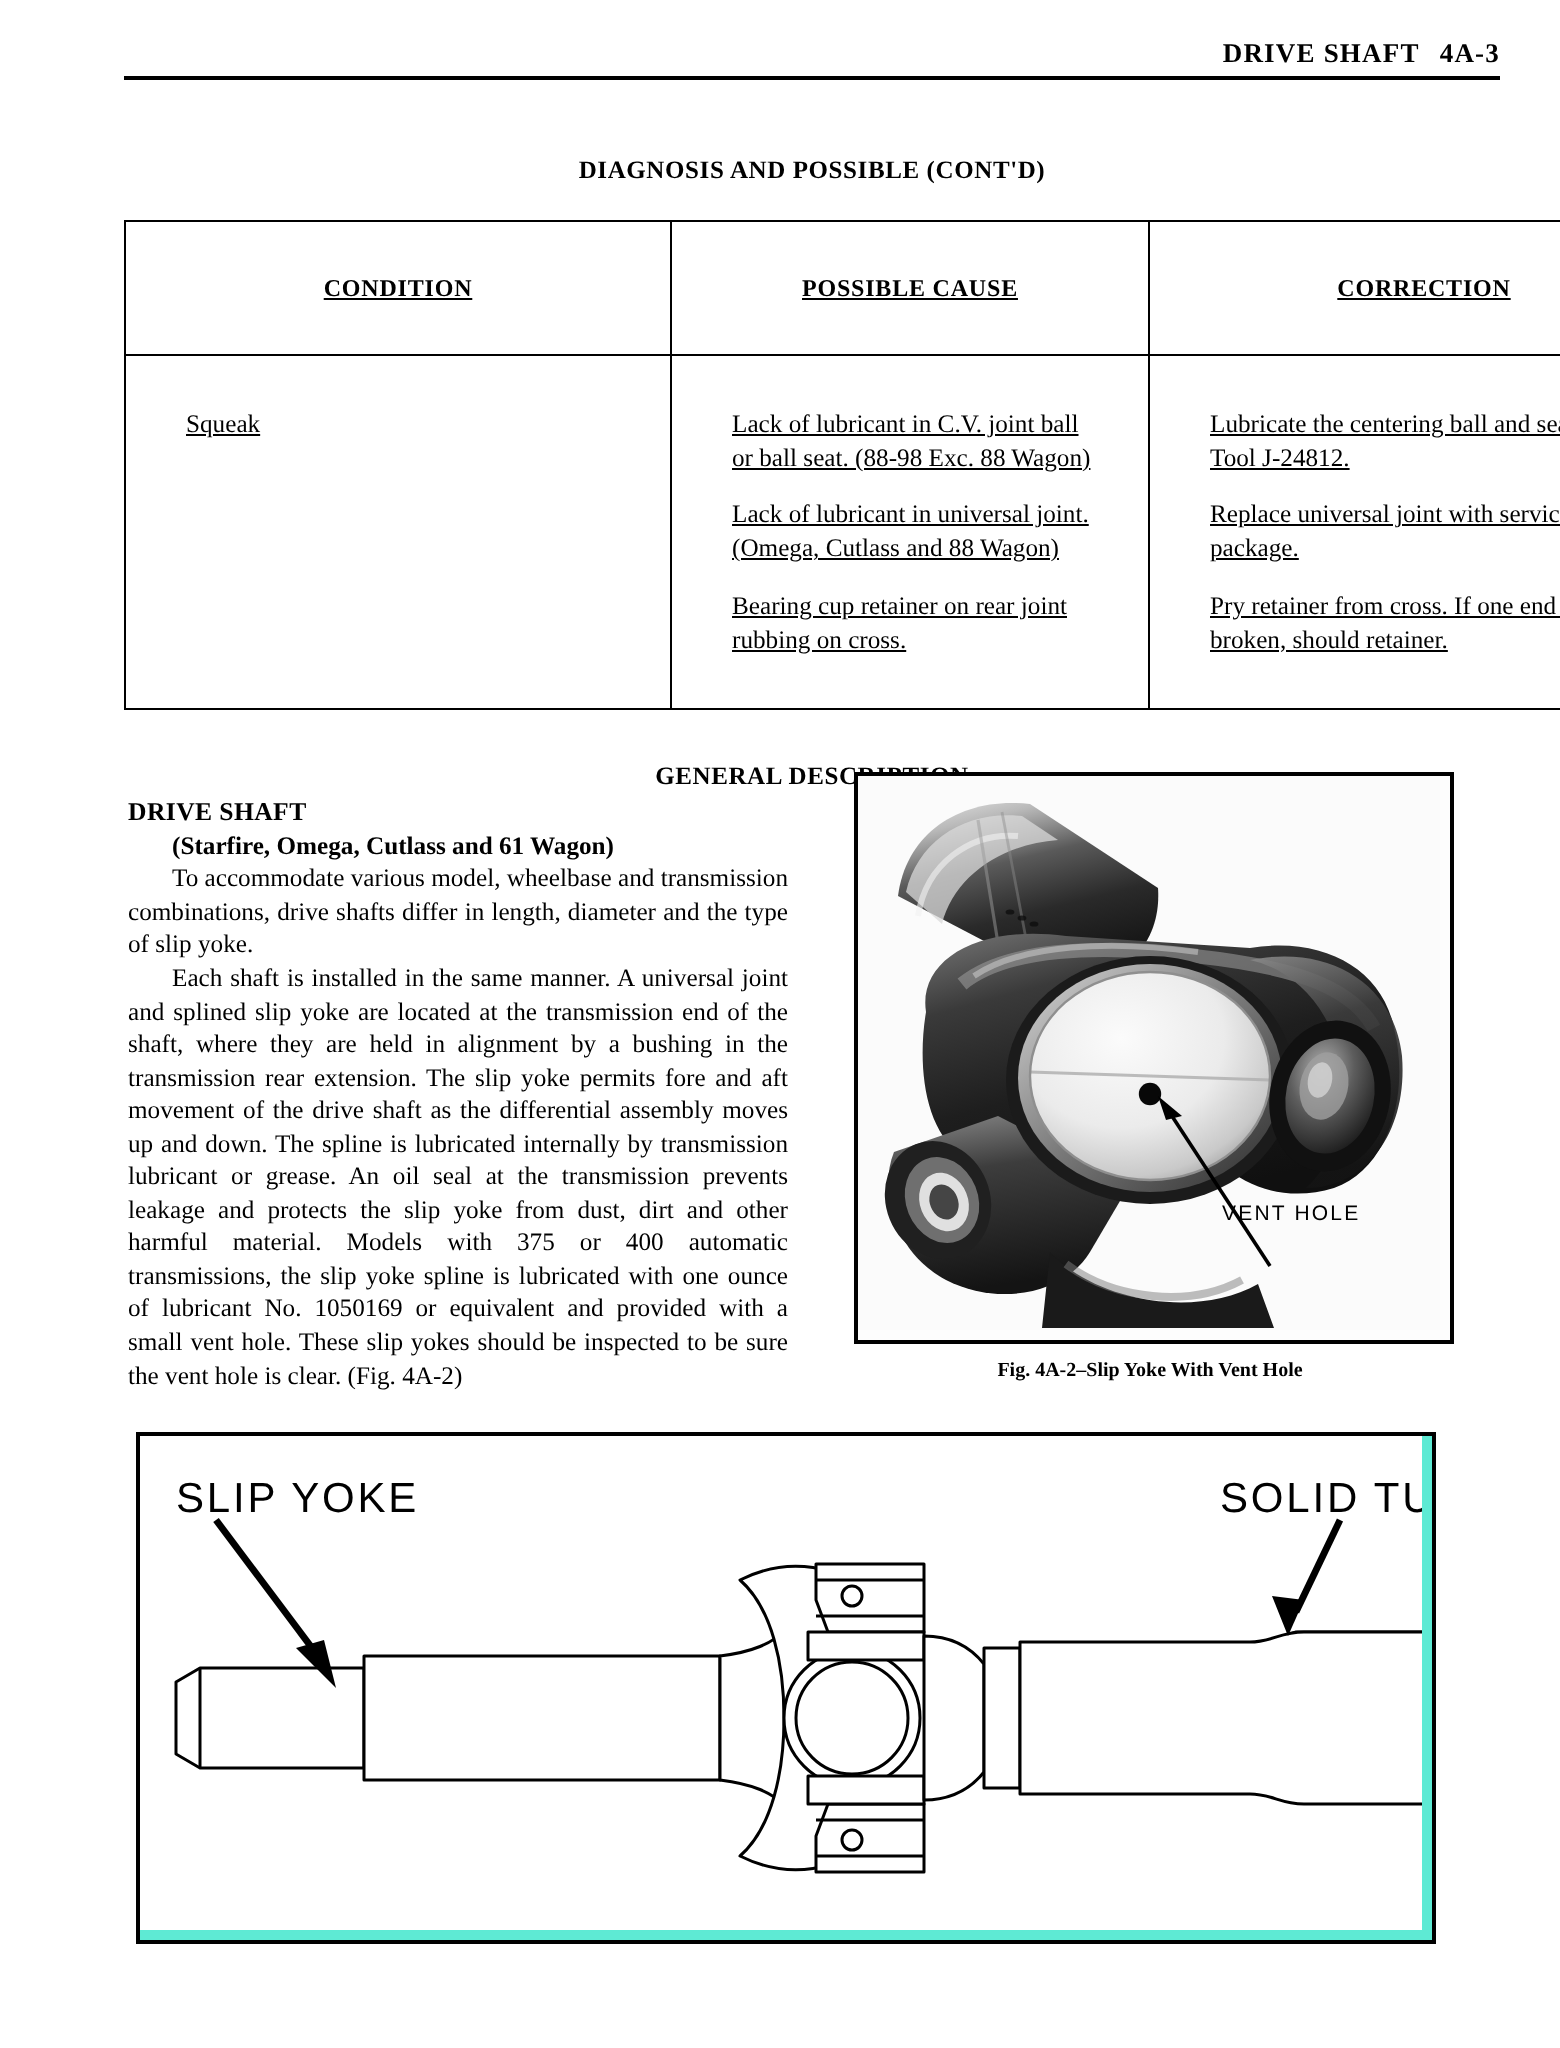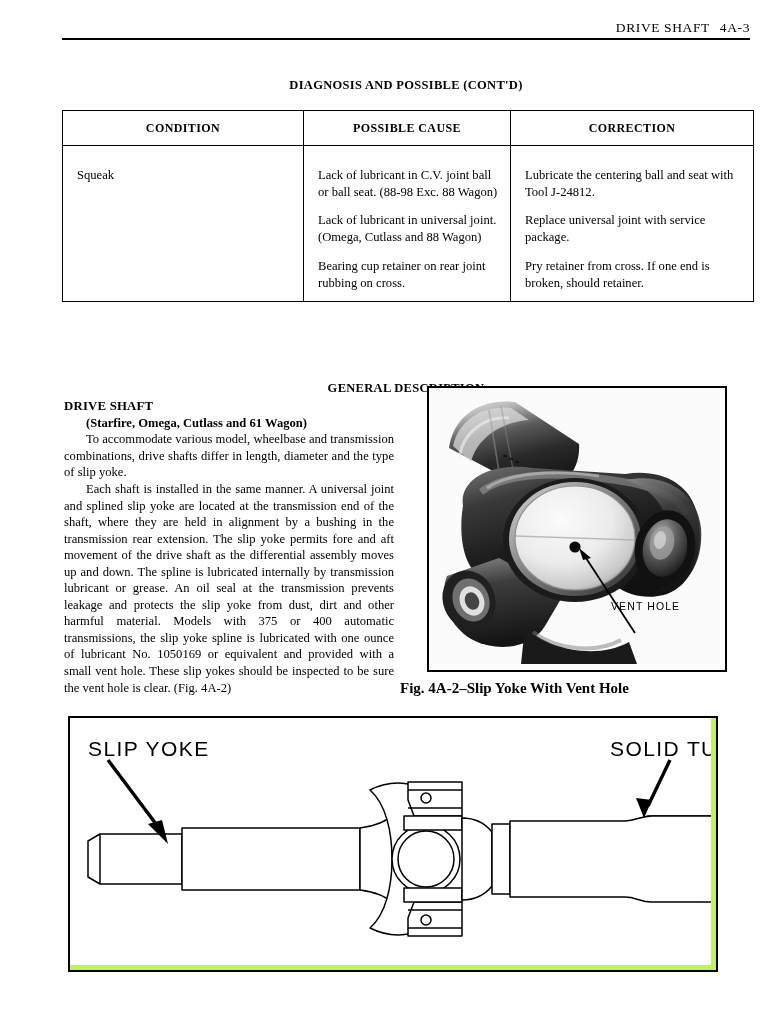--- a/index.html
+++ b/index.html
@@ -24,21 +24,21 @@
 
   
   .page-header {
     position: absolute;
     left: 62px;
     top: 18px;
     width: 688px;
     text-align: right;
   }
   .page-header .hdr-text {
-    font-weight: normal;
+    font-weight: bold;
     font-size: 13.5px;
     letter-spacing: 0.6px;
   }
   .page-header .hdr-text .folio {
     margin-left: 10px;
   }
   .header-rule {
     position: absolute;
     left: 62px;
     top: 38px;
@@ -65,41 +65,42 @@
     position: absolute;
     left: 62px;
     top: 110px;
     width: 688px;
     border-collapse: collapse;
     table-layout: fixed;
   }
   .diag-table td, .diag-table th {
     border: 1.6px solid #000;
     vertical-align: top;
-    padding: 0;
+    padding: 16px;
+    text-decoration: underline;
   }
   .diag-table th {
     text-align: center;
     font-weight: bold;
     font-size: 12px;
     letter-spacing: 0.4px;
     height: 34px;
     vertical-align: middle;
   }
   .col-condition { width: 240px; }
   .col-cause     { width: 206px; }
   .col-correct   { width: 242px; }
 
   .cell-inner {
     padding: 10px 12px 10px 14px;
     font-size: 12.6px;
     line-height: 1.33;
   }
   .cell-inner p {
-    margin: 11px 0 12px 0;
+    margin: 0 0 12px 0;
   }
   .cell-inner p:last-child { margin-bottom: 0; }
   .row-squeak td { height: 128px; }
   .row-shudder td { height: 40px; }
   .row-shudder .cell-inner { padding-top: 8px; padding-bottom: 8px; }
 
   
   .text-col {
     position: absolute;
     left: 64px;
@@ -137,33 +138,34 @@
     background: #fdfdfd;
     overflow: hidden;
     text-decoration: underline;
   }
   .fig2-box svg { display: block; }
   .fig2-caption {
     position: absolute;
     left: 400px;
     top: 680px;
     width: 350px;
-    font-weight: bold;
-    font-size: 15px;
+    text-align: center;
+    font-weight: bold;
+    font-size: 10px;
   }
 
   
   .fig1-box {
     position: absolute;
     left: 68px;
     top: 716px;
     width: 646px;
     height: 252px;
     border: 2.5px solid #000;
-    background: #bef264;
+    background: #5eead4;
     overflow: hidden;
   }
   .fig1-box svg { display: block; }
   .fig1-caption {
     position: absolute;
     left: 68px;
     top: 983px;
     width: 646px;
     text-align: center;
     font-weight: bold;

